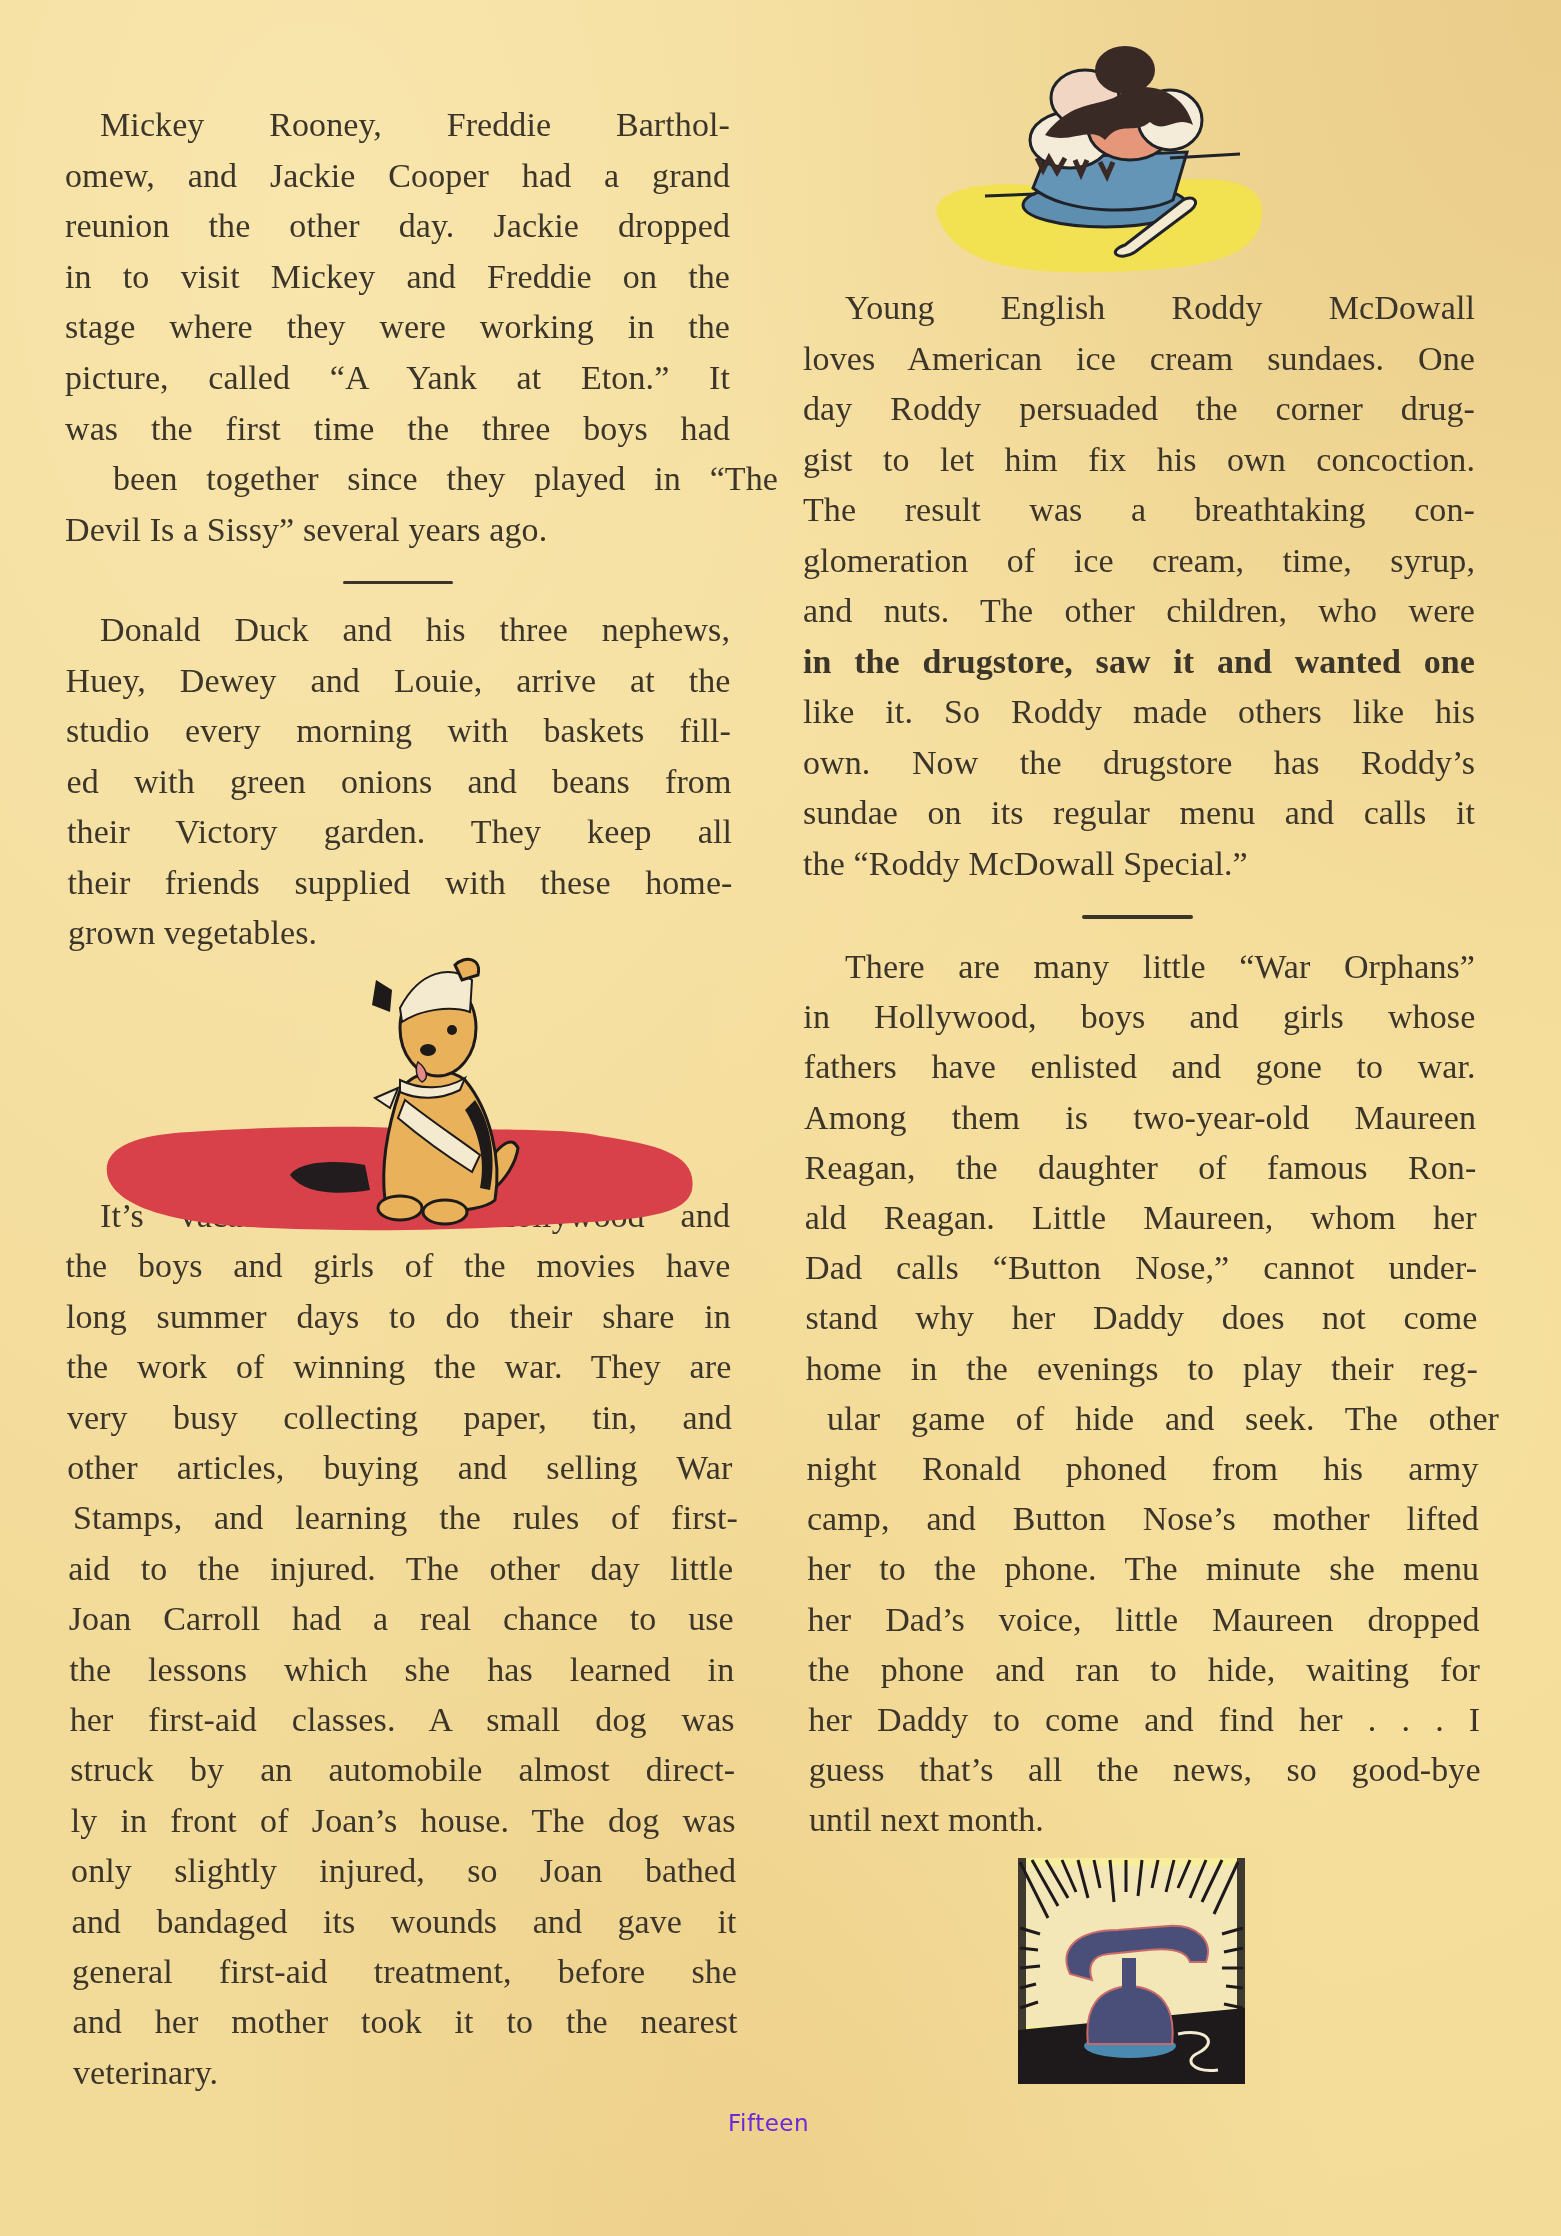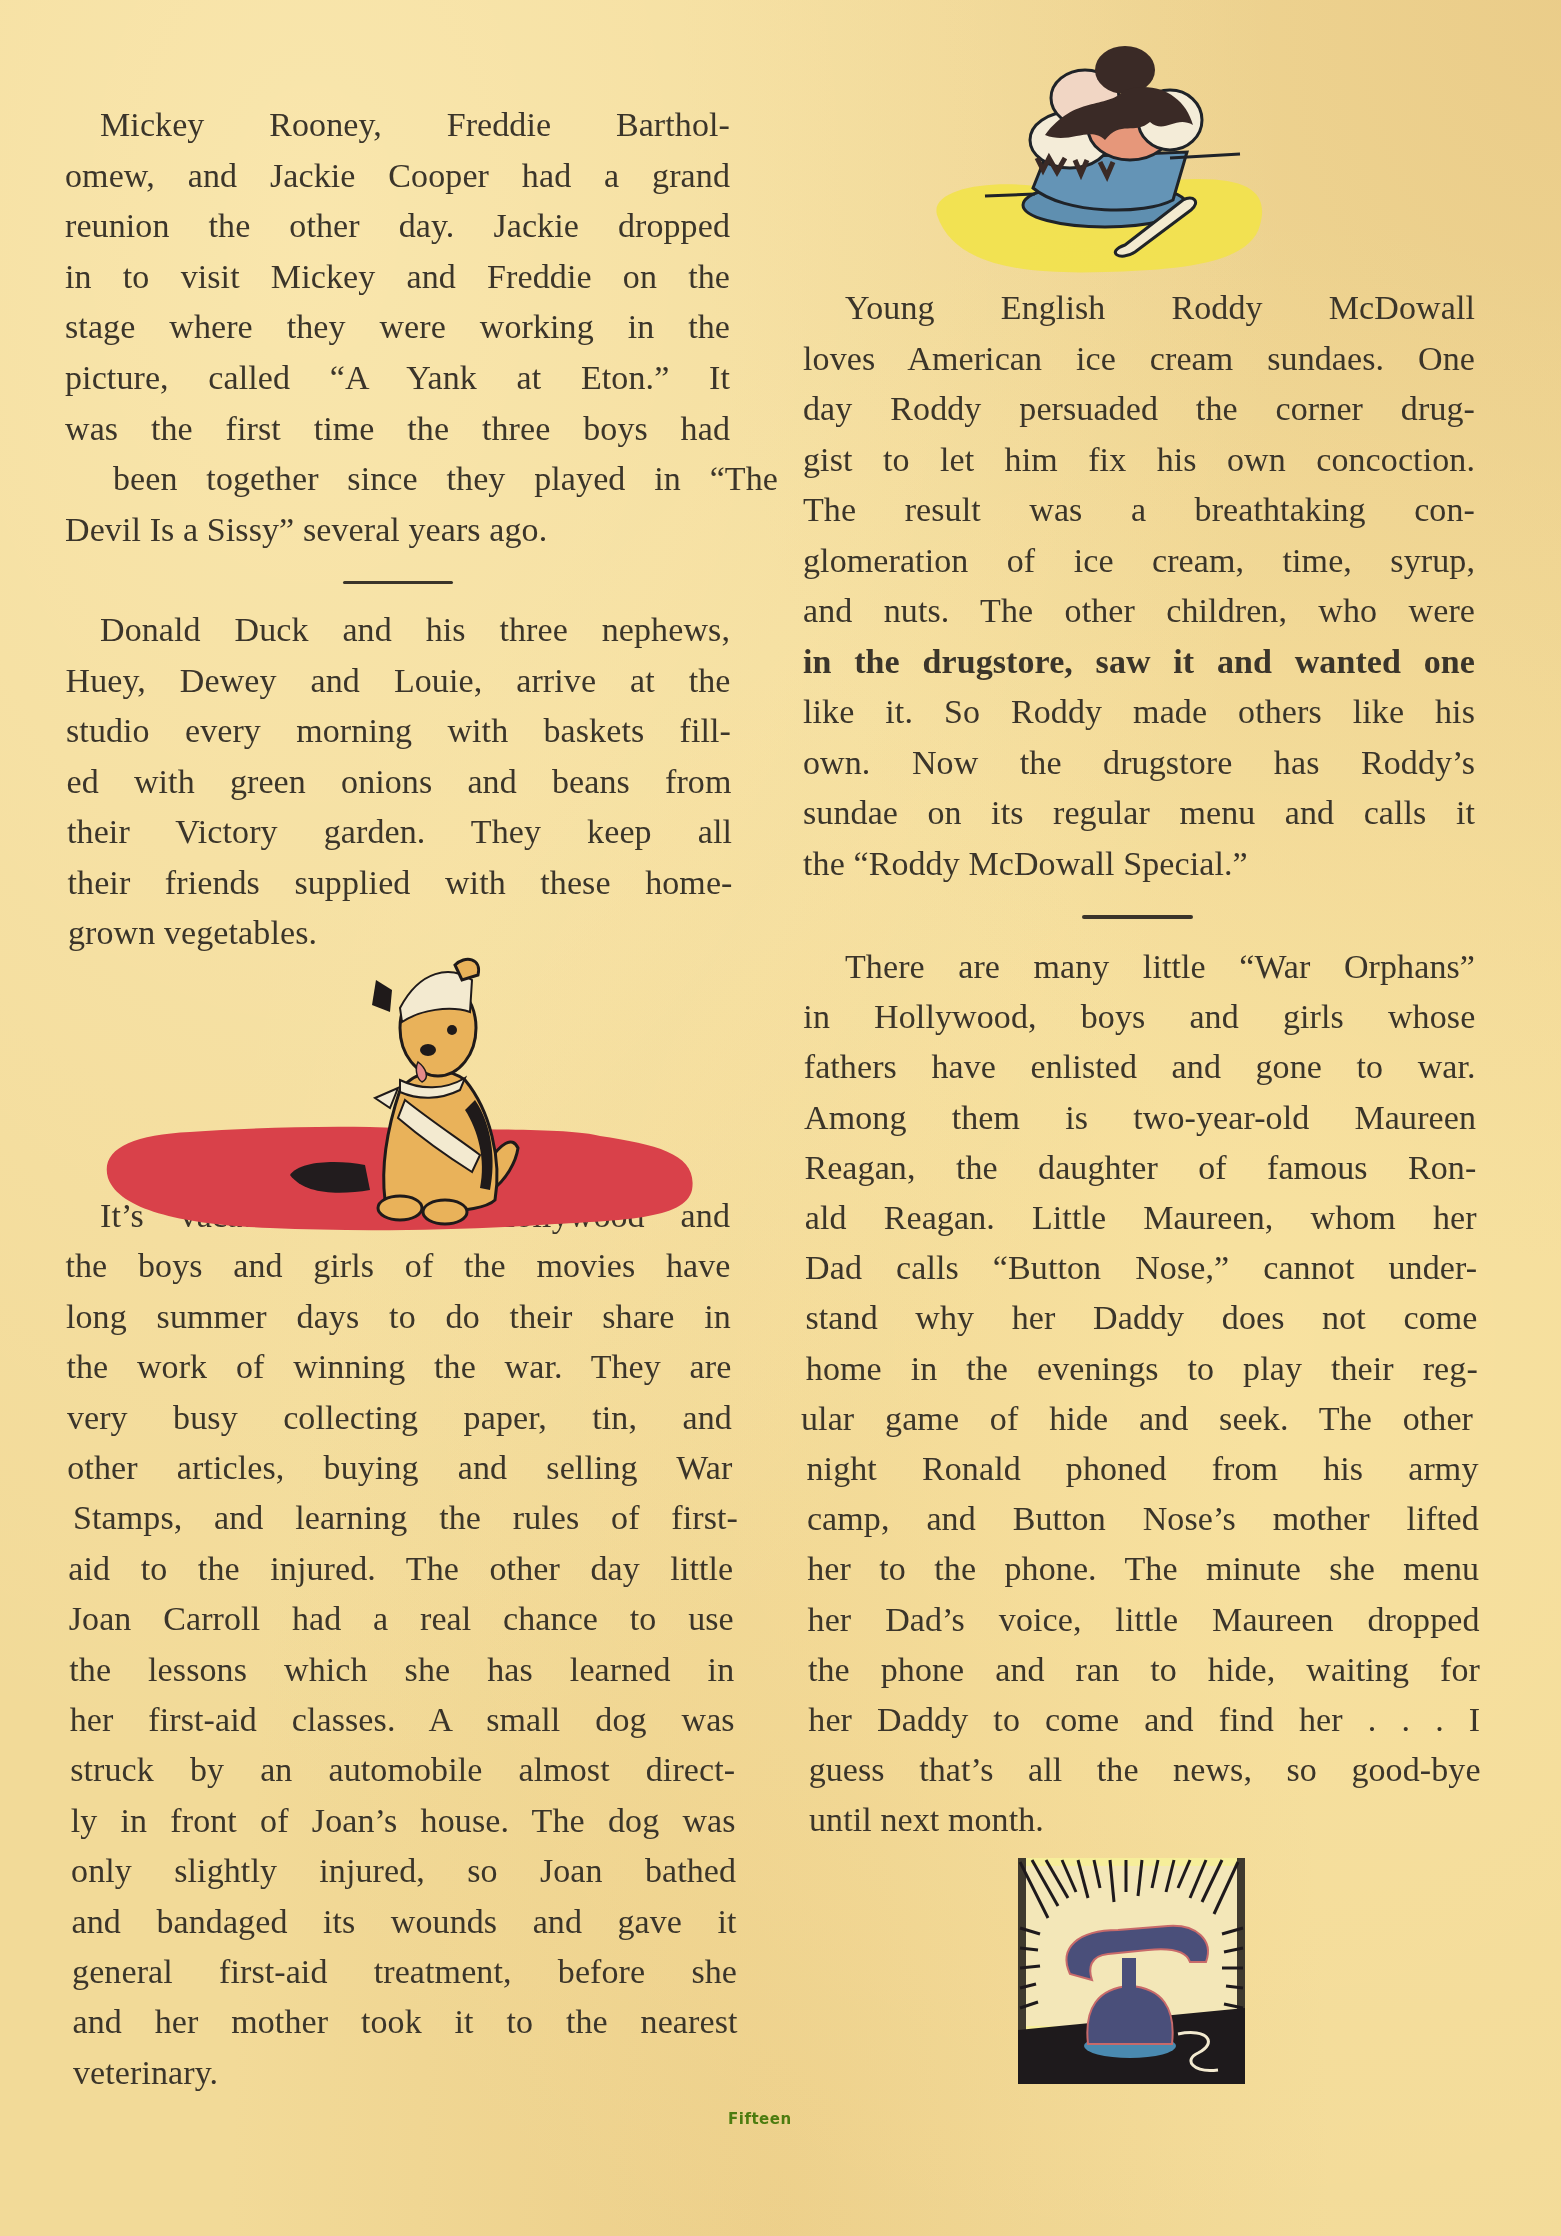--- a/index.html
+++ b/index.html
@@ -19,21 +19,21 @@
     font-size:34px; white-space:nowrap;
     text-align:justify; text-align-last:justify;
     letter-spacing:0.1px;
   }
   .line.last { text-align-last:left; }
   .rule { position:absolute; background:#3a342a; border-radius:2px; }
   .art { position:absolute; }
   .folio {
     position:absolute; left:728px; top:2110px;
     font-family:"DejaVu Sans","Liberation Sans",sans-serif;
-    font-weight:bold; font-size:15px; color:#4d7c0f; letter-spacing:0.5px;
+    font-weight:normal; font-size:23px; color:#6d28d9; letter-spacing:0.5px;
   }
 </style>
 </head>
 <body>
 
 <div id="left-col">
     <div>
       <div class="line" style="top: 105px; left: 100px; width: 630px;">Mickey Rooney, Freddie Barthol-</div>
       <div class="line" style="top: 155.6px; left: 65px; width: 665px;">omew, and Jackie Cooper had a grand</div>
       <div class="line" style="top: 206.2px; left: 65px; width: 665px;">reunion the other day. Jackie dropped</div>
@@ -93,21 +93,21 @@
     <div>
       <div class="line" style="top: 947px; left: 845px; width: 630px;">There are many little “War Orphans”</div>
       <div class="line" style="top: 997.2px; left: 803.353px; width: 672px;">in Hollywood, boys and girls whose</div>
       <div class="line" style="top: 1047.4px; left: 803.706px; width: 672px;">fathers have enlisted and gone to war.</div>
       <div class="line" style="top: 1097.6px; left: 804.059px; width: 672px;">Among them is two-year-old Maureen</div>
       <div class="line" style="top: 1147.8px; left: 804.412px; width: 672px;">Reagan, the daughter of famous Ron-</div>
       <div class="line" style="top: 1198px; left: 804.765px; width: 672px;">ald Reagan. Little Maureen, whom her</div>
       <div class="line" style="top: 1248.2px; left: 805.118px; width: 672px;">Dad calls “Button Nose,” cannot under-</div>
       <div class="line" style="top: 1298.4px; left: 805.471px; width: 672px;">stand why her Daddy does not come</div>
       <div class="line" style="top: 1348.6px; left: 805.824px; width: 672px;">home in the evenings to play their reg-</div>
-      <div class="line" style="top: 1398.8px; left: 801px; width: 672px; font-family: Liberation Serif, serif;">ular game of hide and seek. The other</div>
+      <div class="line" style="top: 1398.8px; left: 827px; width: 672px; font-family: Liberation Serif, serif;">ular game of hide and seek. The other</div>
       <div class="line" style="top: 1449px; left: 806.529px; width: 672px;">night Ronald phoned from his army</div>
       <div class="line" style="top: 1499.2px; left: 806.882px; width: 672px;">camp, and Button Nose’s mother lifted</div>
       <div class="line" style="top: 1549.4px; left: 807.235px; width: 672px;">her to the phone. The minute she menu</div>
       <div class="line" style="top: 1599.6px; left: 807.588px; width: 672px;">her Dad’s voice, little Maureen dropped</div>
       <div class="line" style="top: 1649.8px; left: 807.941px; width: 672px;">the phone and ran to hide, waiting for</div>
       <div class="line" style="top: 1700px; left: 808.294px; width: 672px;">her Daddy to come and find her . . . I</div>
       <div class="line" style="top: 1750.2px; left: 808.647px; width: 672px;">guess that’s all the news, so good-bye</div>
       <div class="line last" style="top: 1800.4px; left: 809px; width: 672px;">until next month.</div>
     </div>
   </div>

